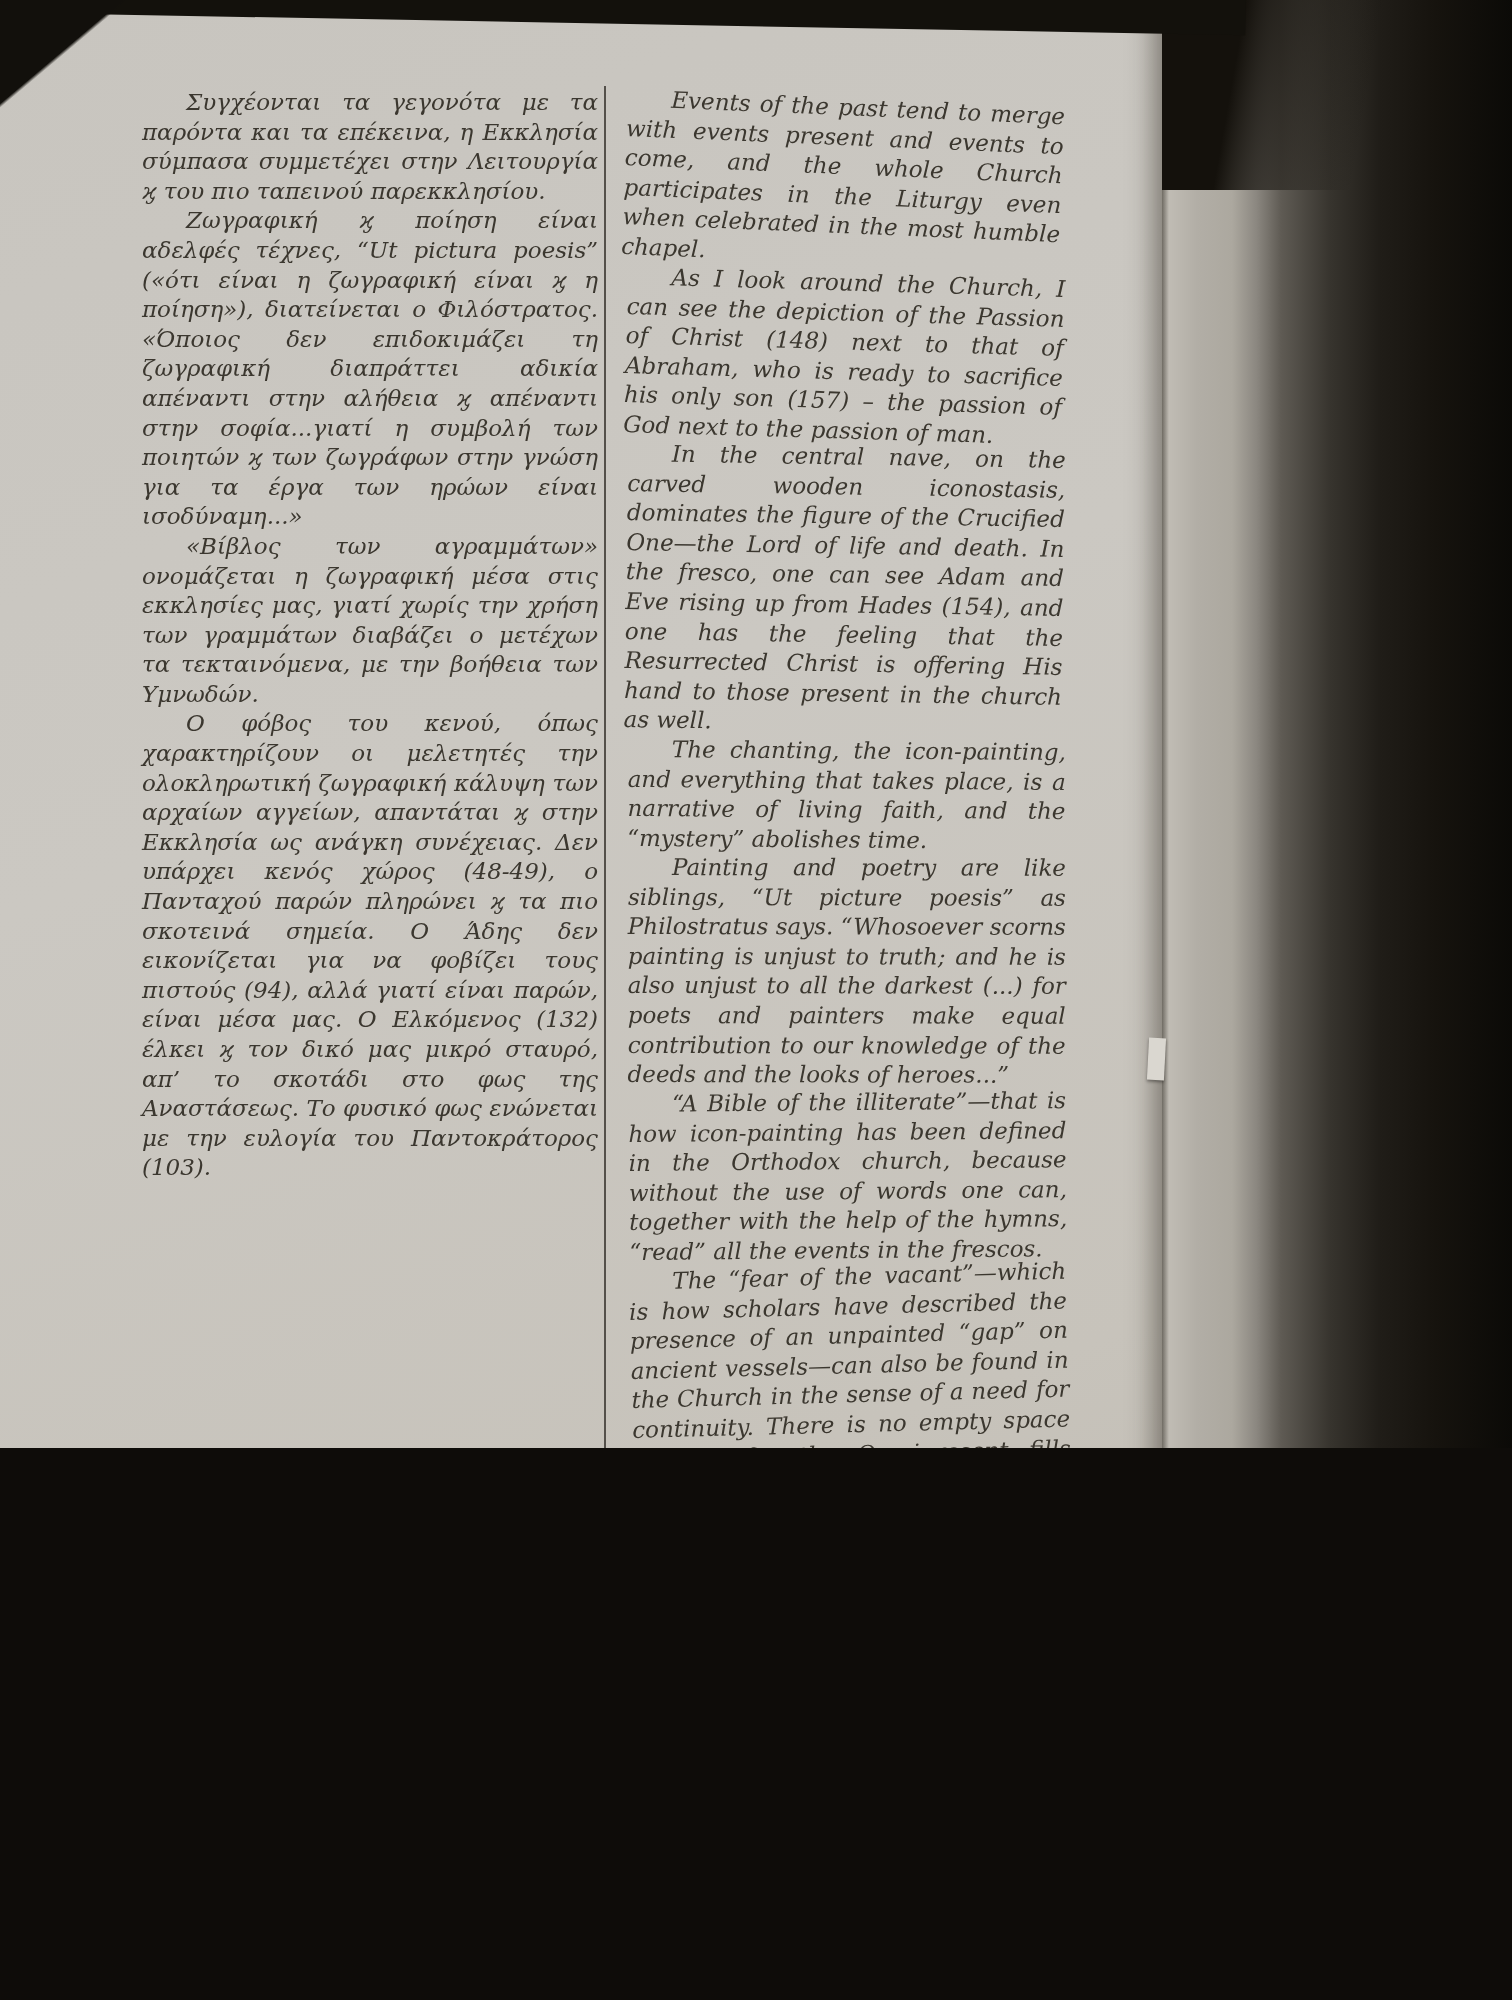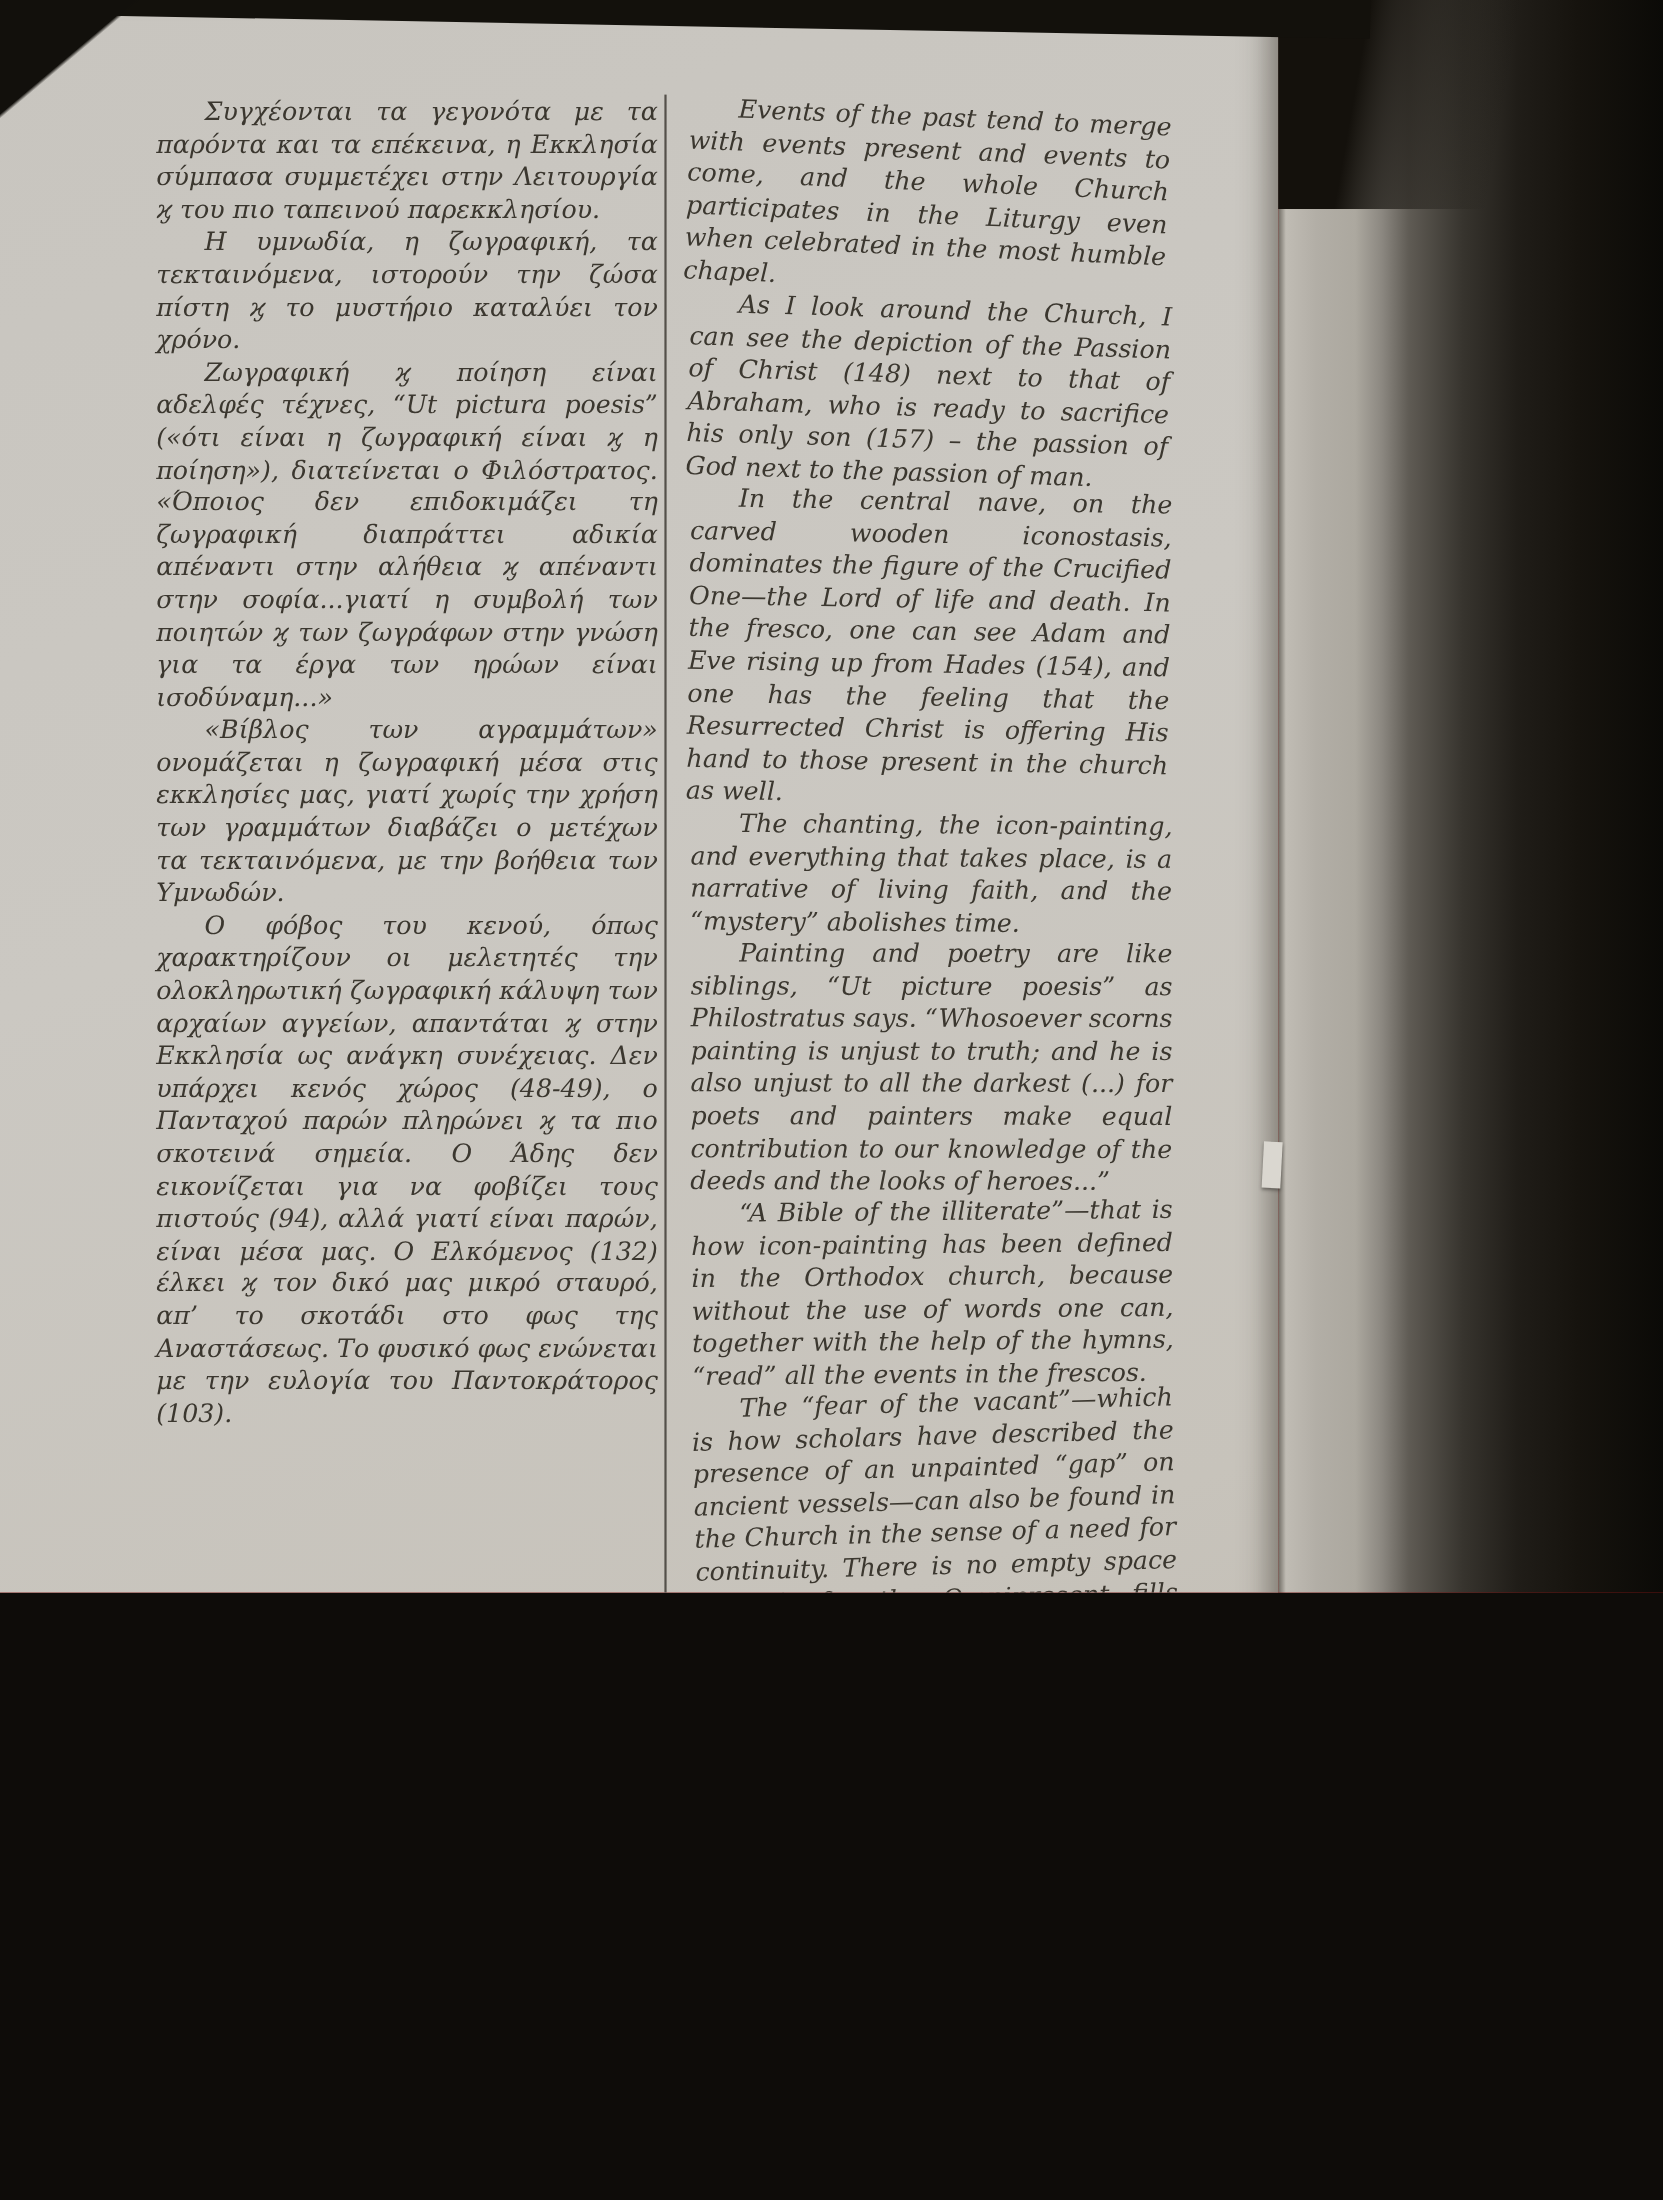--- a/index.html
+++ b/index.html
@@ -1,20 +1,20 @@
 <!DOCTYPE html>
 <html><head>
 <meta charset="utf-8">
 <style>
   html,body{margin:0;padding:0;background:#0e0c09;}
   .photo{
     position:relative;
     width:1512px;height:1448px;
     overflow:hidden;
-    background:#b91c1c;
+    background:#bef264;
     font-family:"DejaVu Serif","DejaVu Sans",serif;
   }
   .page{
     position:absolute;left:0;top:0;
     width:1162px;height:1994px;
     background:linear-gradient(160deg,#c8c5bf 0%,#cbc8c2 38%,#c7c3bb 72%,#beb9b0 100%);
     box-shadow:inset -20px 0 26px -12px rgba(62,57,47,0.55);
   }
   .bottom-vignette{
     position:absolute;left:0;top:1898px;width:1162px;height:96px;
@@ -86,21 +86,20 @@
   }
 </style>
 </head>
 <body>
 
 <div class="photo">
 
   <div class="page">
     <div class="col col-gr">
       <p>Συγχέονται τα γεγονότα με τα παρόντα και τα επέκεινα, η Εκκλησία σύμπασα συμμετέχει στην Λειτουργία ϗ του πιο ταπεινού παρεκκλησίου.</p>
-      <p>Η υμνωδία, η ζωγραφική, τα τεκταινόμενα, ιστορούν την ζώσα πίστη ϗ το μυστήριο καταλύει τον χρόνο.</p>
       <p>Ζωγραφική ϗ ποίηση είναι αδελφές τέχνες, “Ut pictura poesis” («ότι είναι η ζωγραφική είναι ϗ η ποίηση»), διατείνεται ο Φιλόστρατος. «Όποιος δεν επιδοκιμάζει τη ζωγραφική διαπράττει αδικία απέναντι στην αλήθεια ϗ απέναντι στην σοφία...γιατί η συμβολή των ποιητών ϗ των ζωγράφων στην γνώση για τα έργα των ηρώων είναι ισοδύναμη...»</p>
       <p>«Βίβλος των αγραμμάτων» ονομάζεται η ζωγραφική μέσα στις εκκλησίες μας, γιατί χωρίς την χρήση των γραμμάτων διαβάζει ο μετέχων τα τεκταινόμενα, με την βοήθεια των Υμνωδών.</p>
       <p>Ο φόβος του κενού, όπως χαρακτηρίζουν οι μελετητές την ολοκληρωτική ζωγραφική κάλυψη των αρχαίων αγγείων, απαντάται ϗ στην Εκκλησία ως ανάγκη συνέχειας. Δεν υπάρχει κενός χώρος (48-49), ο Πανταχού παρών πληρώνει ϗ τα πιο σκοτεινά σημεία. Ο Άδης δεν εικονίζεται για να φοβίζει τους πιστούς (94), αλλά γιατί είναι παρών, είναι μέσα μας. Ο Ελκόμενος (132) έλκει ϗ τον δικό μας μικρό σταυρό, απ’ το σκοτάδι στο φως της Αναστάσεως. Το φυσικό φως ενώνεται με την ευλογία του Παντοκράτορος (103).</p>
     </div>
 
     <div class="divider"></div>
 
     <div class="col col-en">
       <p>Events of the past tend to merge with events present and events to come, and the whole Church participates in the Liturgy even when celebrated in the most humble chapel.</p>
       <p>As I look around the Church, I can see the depiction of the Passion of Christ (148) next to that of Abraham, who is ready to sacrifice his only son (157) – the passion of God next to the passion of man.</p>

